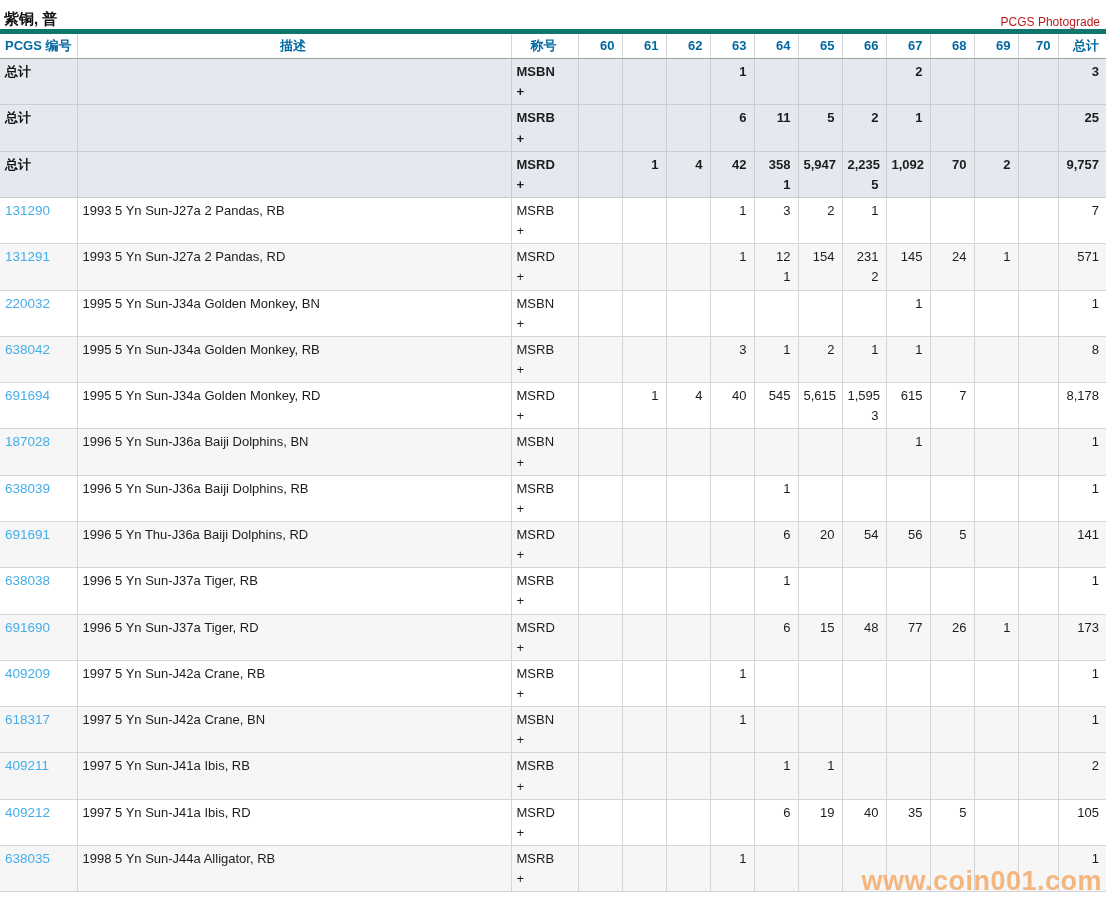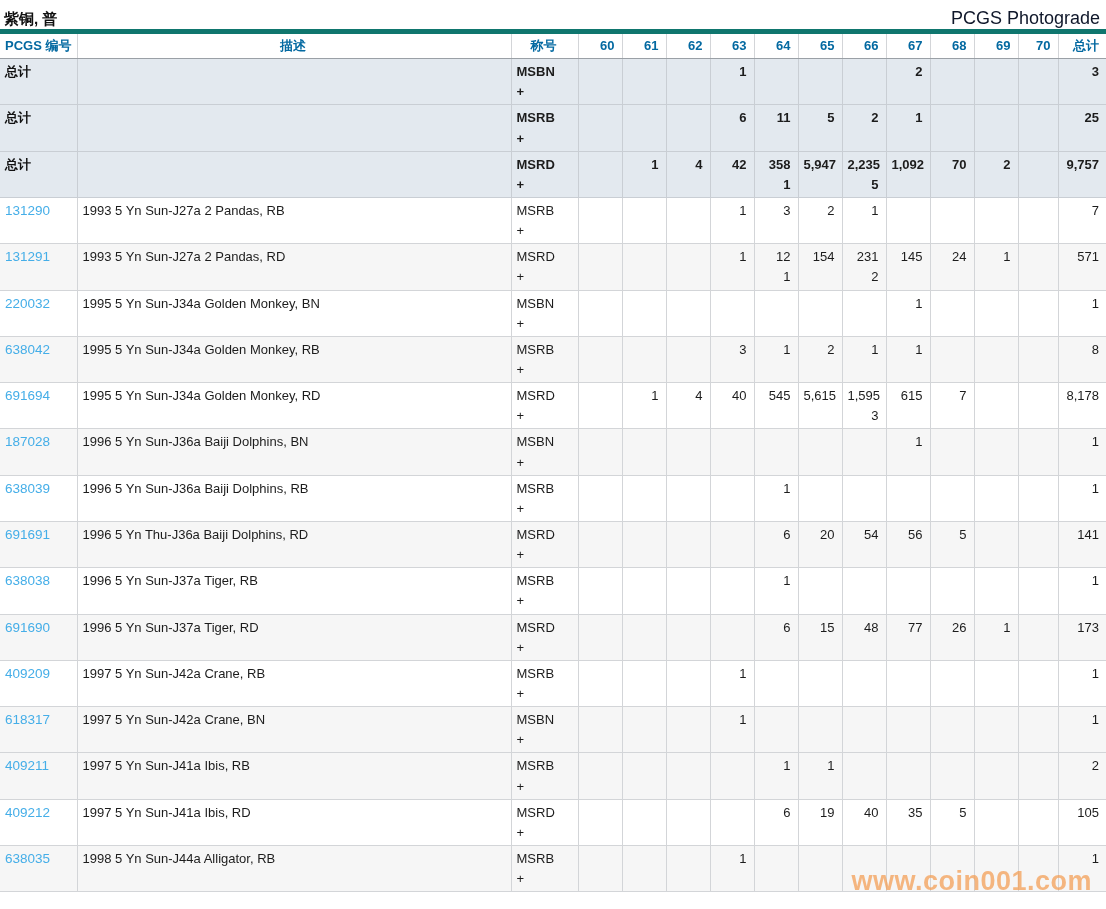--- a/index.html
+++ b/index.html
@@ -18,22 +18,22 @@
     align-items: flex-end;
     justify-content: space-between;
     padding: 18px 6px 0 4px;
   }
   .page-title {
     font-size: 15px;
     font-weight: bold;
     color: #111;
   }
   .pg-link {
-    font-size: 18px;
-    color: #0f172a;
+    font-size: 12px;
+    color: #b91c1c;
     text-decoration: none;
     cursor: pointer;
   }
   table {
     width: 1106px;
     table-layout: fixed;
     border-collapse: collapse;
   }
   th, td {
     border: 1px solid #d3d5d8;
@@ -71,21 +71,21 @@
   }
   .cell-id .plain {
     color: #111;
     font-weight: bold;
     cursor: default;
     font-size: 13px;
   }
   .watermark {
     position: absolute;
     top: 866px;
-    right: 14px;
+    right: 4px;
     font-size: 27px;
     font-weight: bold;
     letter-spacing: 0.5px;
     color: #f49d52;
     opacity: 0.72;
     pointer-events: none;
     white-space: nowrap;
   }
 </style>
 </head>

